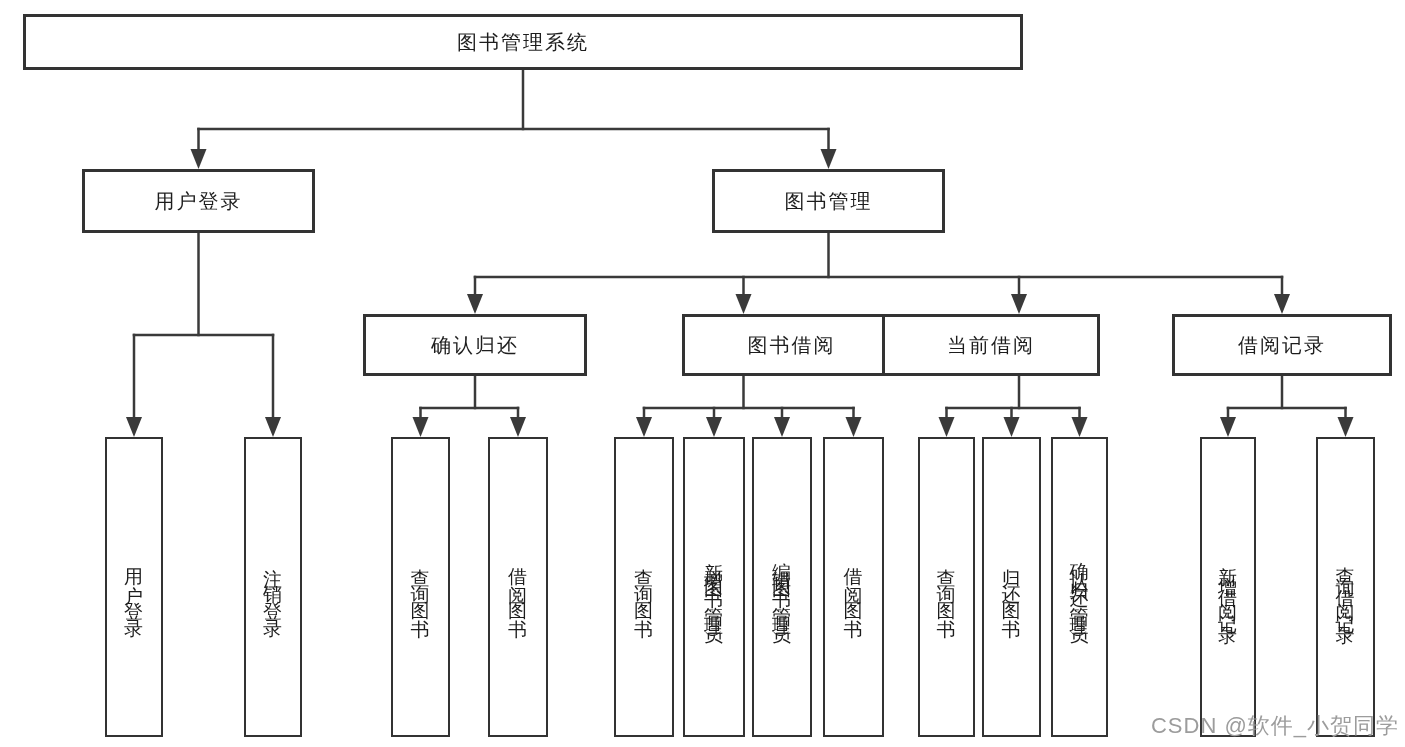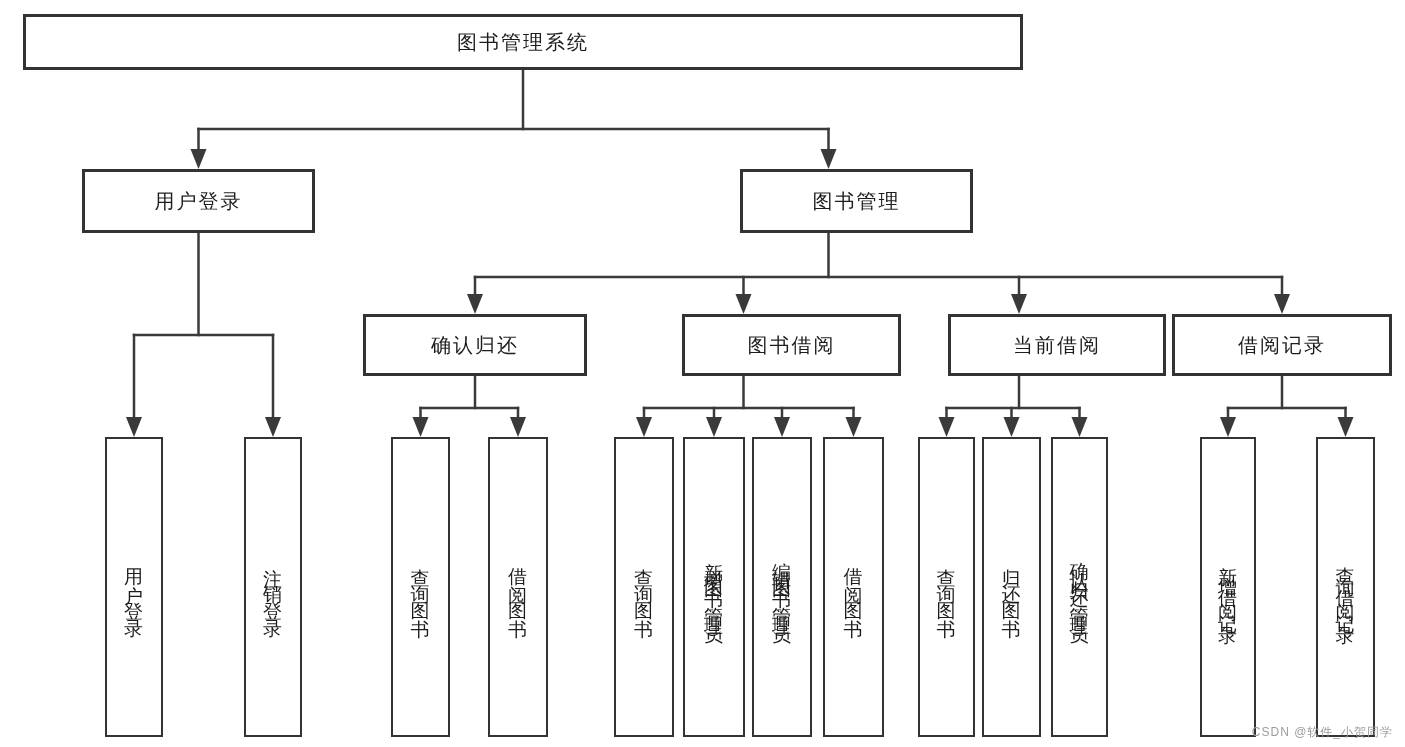--- a/index.html
+++ b/index.html
@@ -37,23 +37,23 @@
     line-height:1;
   }
   .node.v span{
     writing-mode:vertical-rl;
     font-size:19px;
     letter-spacing:12px;
     white-space:normal;
   }
   .watermark{
     position:absolute;
-    right:12px;
+    right:6px;
     bottom:6px;
-    font-size:12px;
+    font-size:22px;
     color:var(--wm);
     letter-spacing:1px;
     z-index:5;
   }
 </style>
 </head>
 <body>
 
 <div class="canvas">
   <svg id="connector-layer" width="1405" height="747" viewBox="0 0 1405 747" xmlns="http://www.w3.org/2000/svg">
@@ -110,30 +110,30 @@
       <line x1="1345.5" y1="408" x2="1345.5" y2="419" stroke="#3a3a3a" stroke-width="2.5" stroke-linecap="square"></line>
       <polygon points="1337.5,417 1353.5,417 1345.5,437" fill="#3a3a3a"></polygon>
     </svg>
   <div id="node-layer">
       <div class="node" style="left: 23px; top: 14px; width: 1000px; height: 56px;">
         <span>图书管理系统</span>
       </div>
       <div class="node" style="left: 82px; top: 169px; width: 233px; height: 64px;">
         <span>用户登录</span>
       </div>
-      <div class="node" style="left: 740px; top: 169px; width: 233px; height: 64px;">
+      <div class="node" style="left: 712px; top: 169px; width: 233px; height: 64px;">
         <span>图书管理</span>
       </div>
       <div class="node" style="left: 363px; top: 314px; width: 224px; height: 62px;">
         <span>确认归还</span>
       </div>
       <div class="node" style="left: 634px; top: 314px; width: 219px; height: 62px; margin-left: 48px;">
         <span>图书借阅</span>
       </div>
-      <div class="node" style="left: 948px; top: 314px; width: 218px; height: 62px;">
+      <div class="node" style="left: 882px; top: 314px; width: 218px; height: 62px;">
         <span>当前借阅</span>
       </div>
       <div class="node" style="left: 1172px; top: 314px; width: 220px; height: 62px;">
         <span>借阅记录</span>
       </div>
       <div class="node v" style="left: 105px; top: 437px; width: 58px; height: 300px;">
         <span style="letter-spacing: 17px;">用户登录</span>
       </div>
       <div class="node v" style="left: 244px; top: 437px; width: 58px; height: 300px;">
         <span style="letter-spacing: 17px;">注销登录</span>

